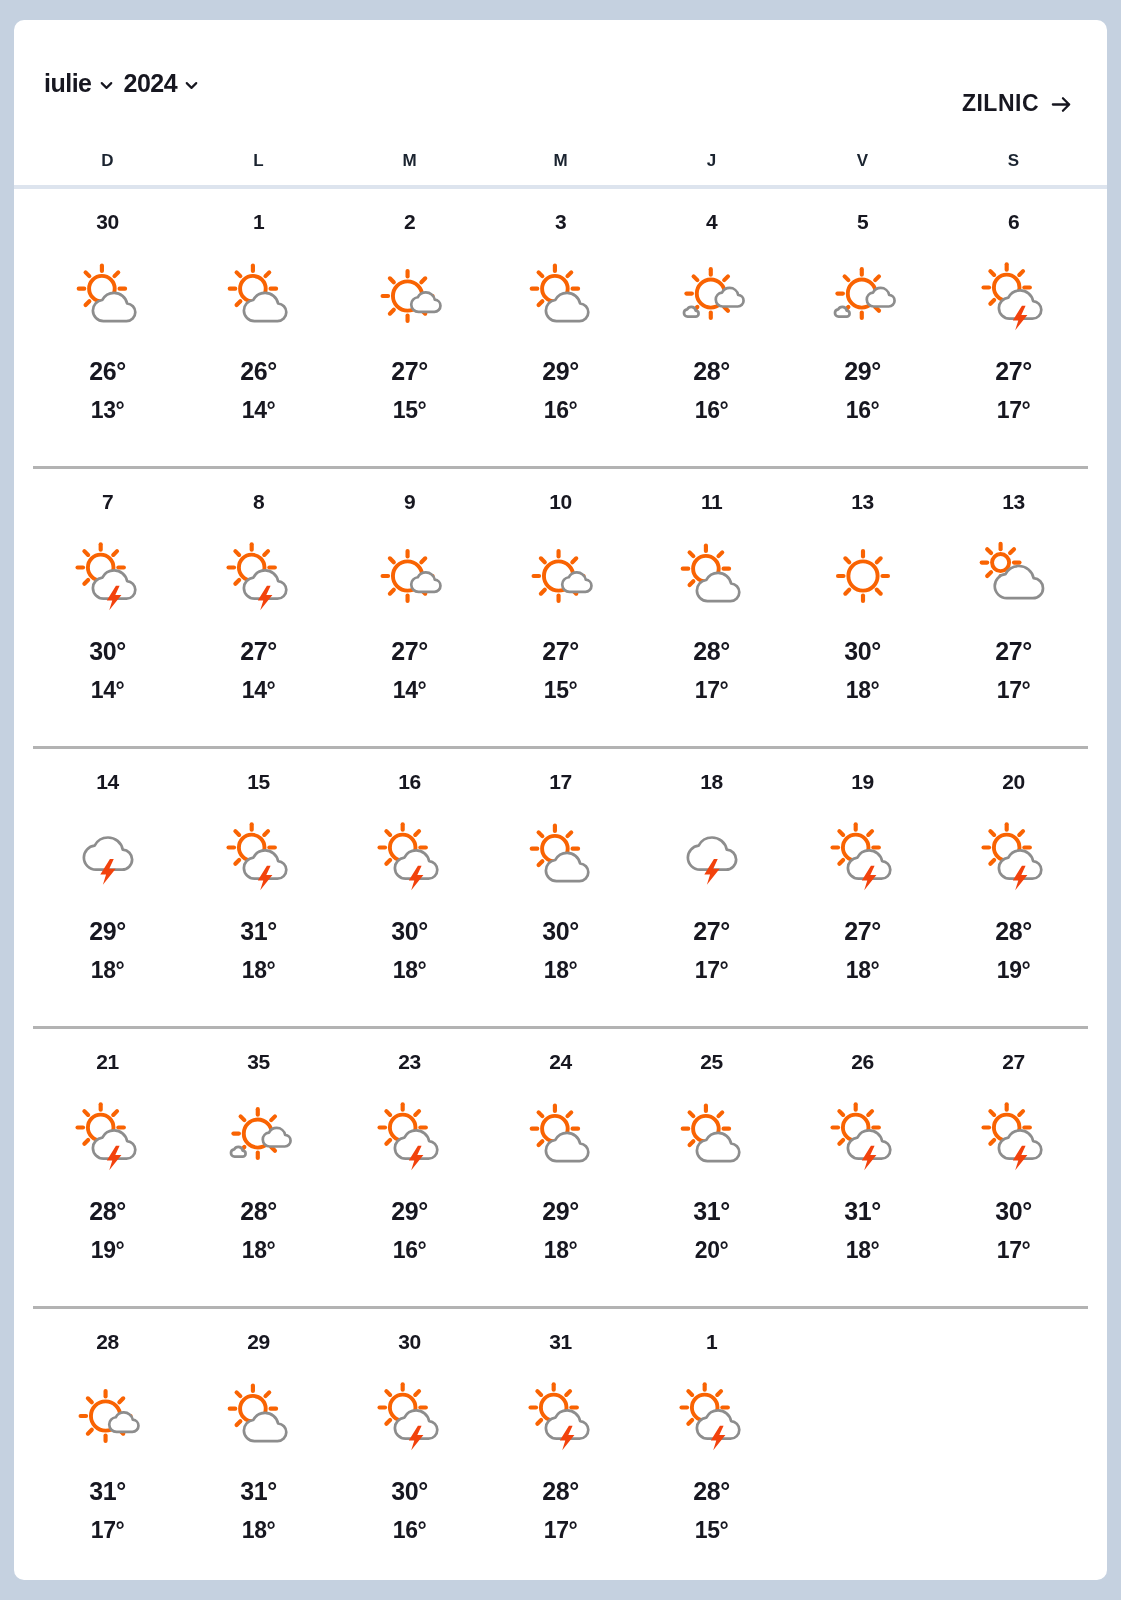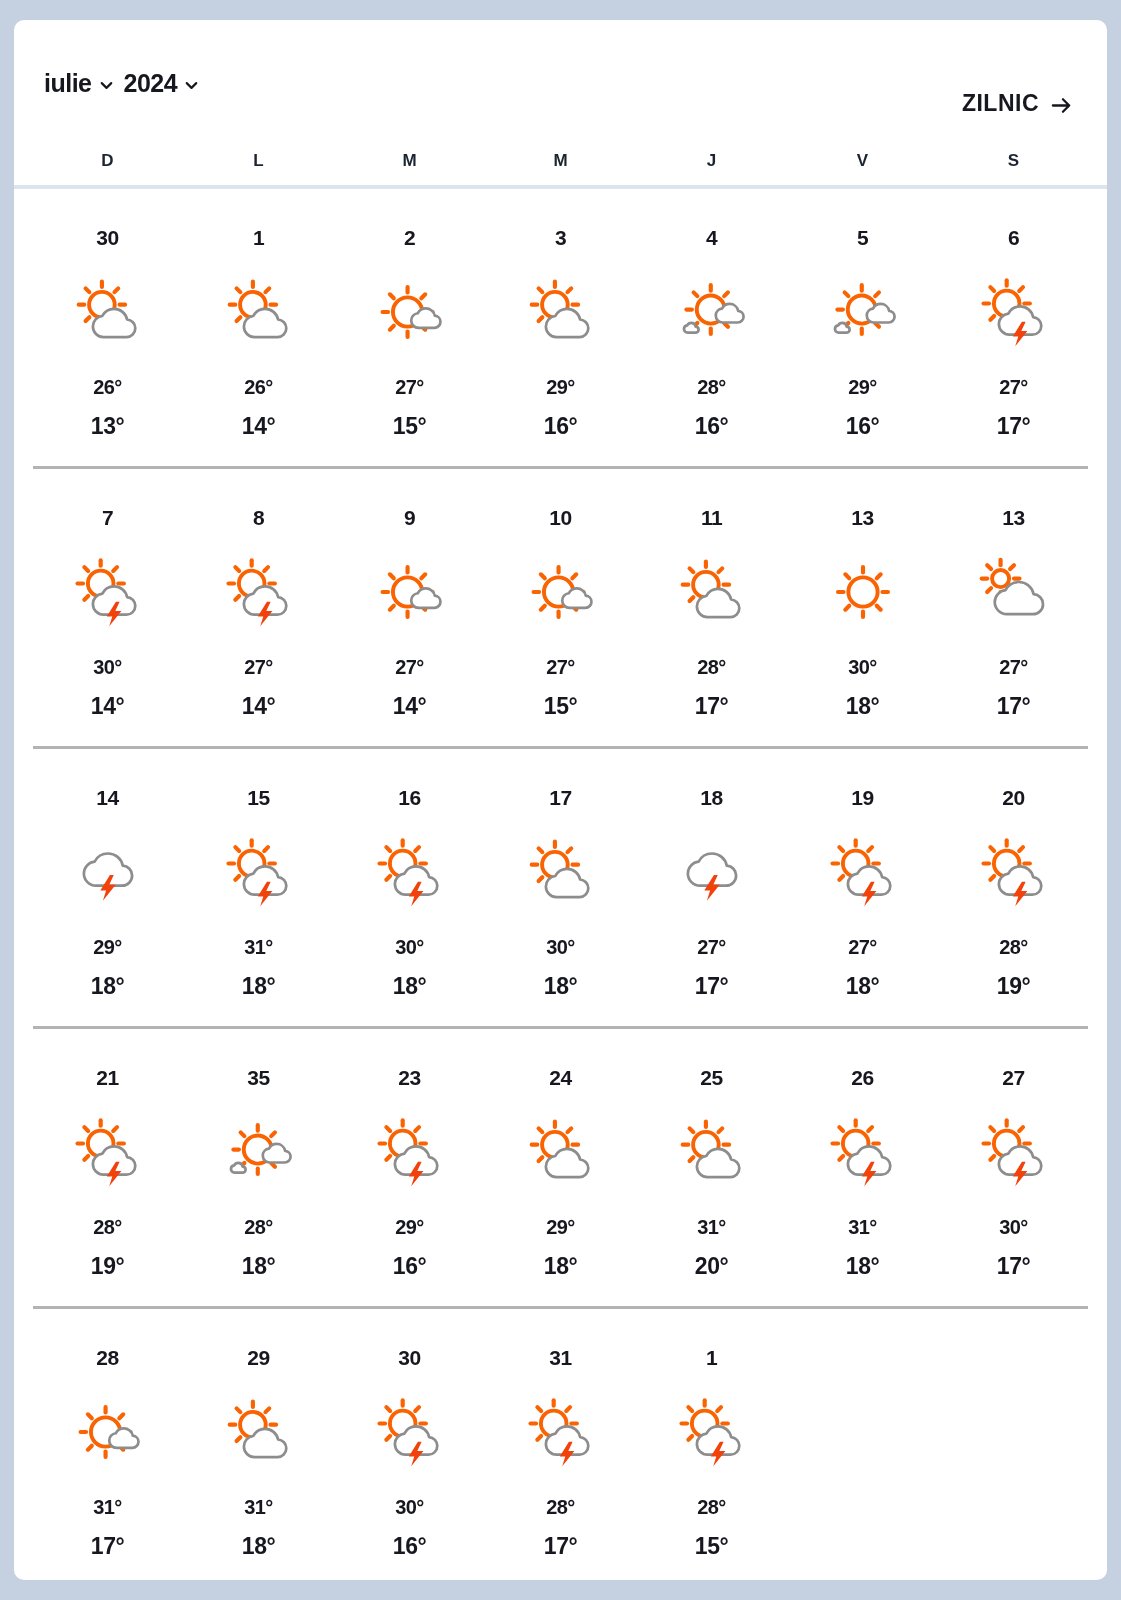--- a/index.html
+++ b/index.html
@@ -16,39 +16,39 @@
   }
   
   .cal-header {
     display:flex; align-items:center; justify-content:space-between;
     padding:30px 32px 0 30px;
   }
   .month-year { display:flex; align-items:center; gap:8px; }
   .selector { display:flex; align-items:center; gap:5px; cursor:pointer; }
   .selector .label { font-size:25px; font-weight:700; letter-spacing:-0.5px; }
   .chev { display:flex; align-items:center; margin-top:3px; }
-  .daily-link { display:flex; align-items:flex-end; gap:9px; cursor:pointer;margin-top:40px; }
+  .daily-link { display:flex; align-items:flex-start; gap:9px; cursor:pointer;margin-top:40px; }
   .daily-link .label { font-size:23px; font-weight:700; letter-spacing:0.5px; }
   
   .weekday-header {
     display:grid; grid-template-columns:repeat(7,1fr);
     margin-top:34px; padding:0 18px;
   }
   .weekday { text-align:center; font-size:17px; font-weight:700; color:#1b2430; }
   .weekday-divider { height:4px; background:#dde4ee; margin-top:14px; }
   
   .week-row {
     display:grid; grid-template-columns:repeat(7,1fr);
     height:277px; padding:0 18px;
   }
   .row-divider { height:3px; background:#b3b3b3; margin:0 19px; }
-  .day-cell { display:flex; flex-direction:column; align-items:center; padding-top:36px; cursor:pointer; }
+  .day-cell { display:flex; flex-direction:column; align-items:center; padding-top:20px; cursor:pointer; }
   .day-number { font-size:21px; font-weight:700; letter-spacing:-0.5px; line-height:26px; }
   .day-icon { margin-top:20px; height:82px; display:flex; align-items:center; justify-content:center; }
-  .day-high { margin-top:18px; font-size:20px; font-weight:700; letter-spacing:-0.5px; line-height:32px; }
+  .day-high { margin-top:18px; font-size:25px; font-weight:700; letter-spacing:-0.5px; line-height:32px; }
   .day-low  { margin-top:7px;  font-size:23px; font-weight:700; letter-spacing:-0.5px; line-height:32px; }
 </style>
 </head>
 <body>
 
 <div class="card">
 
   <div class="cal-header">
     <div class="month-year">
       <div class="selector">

